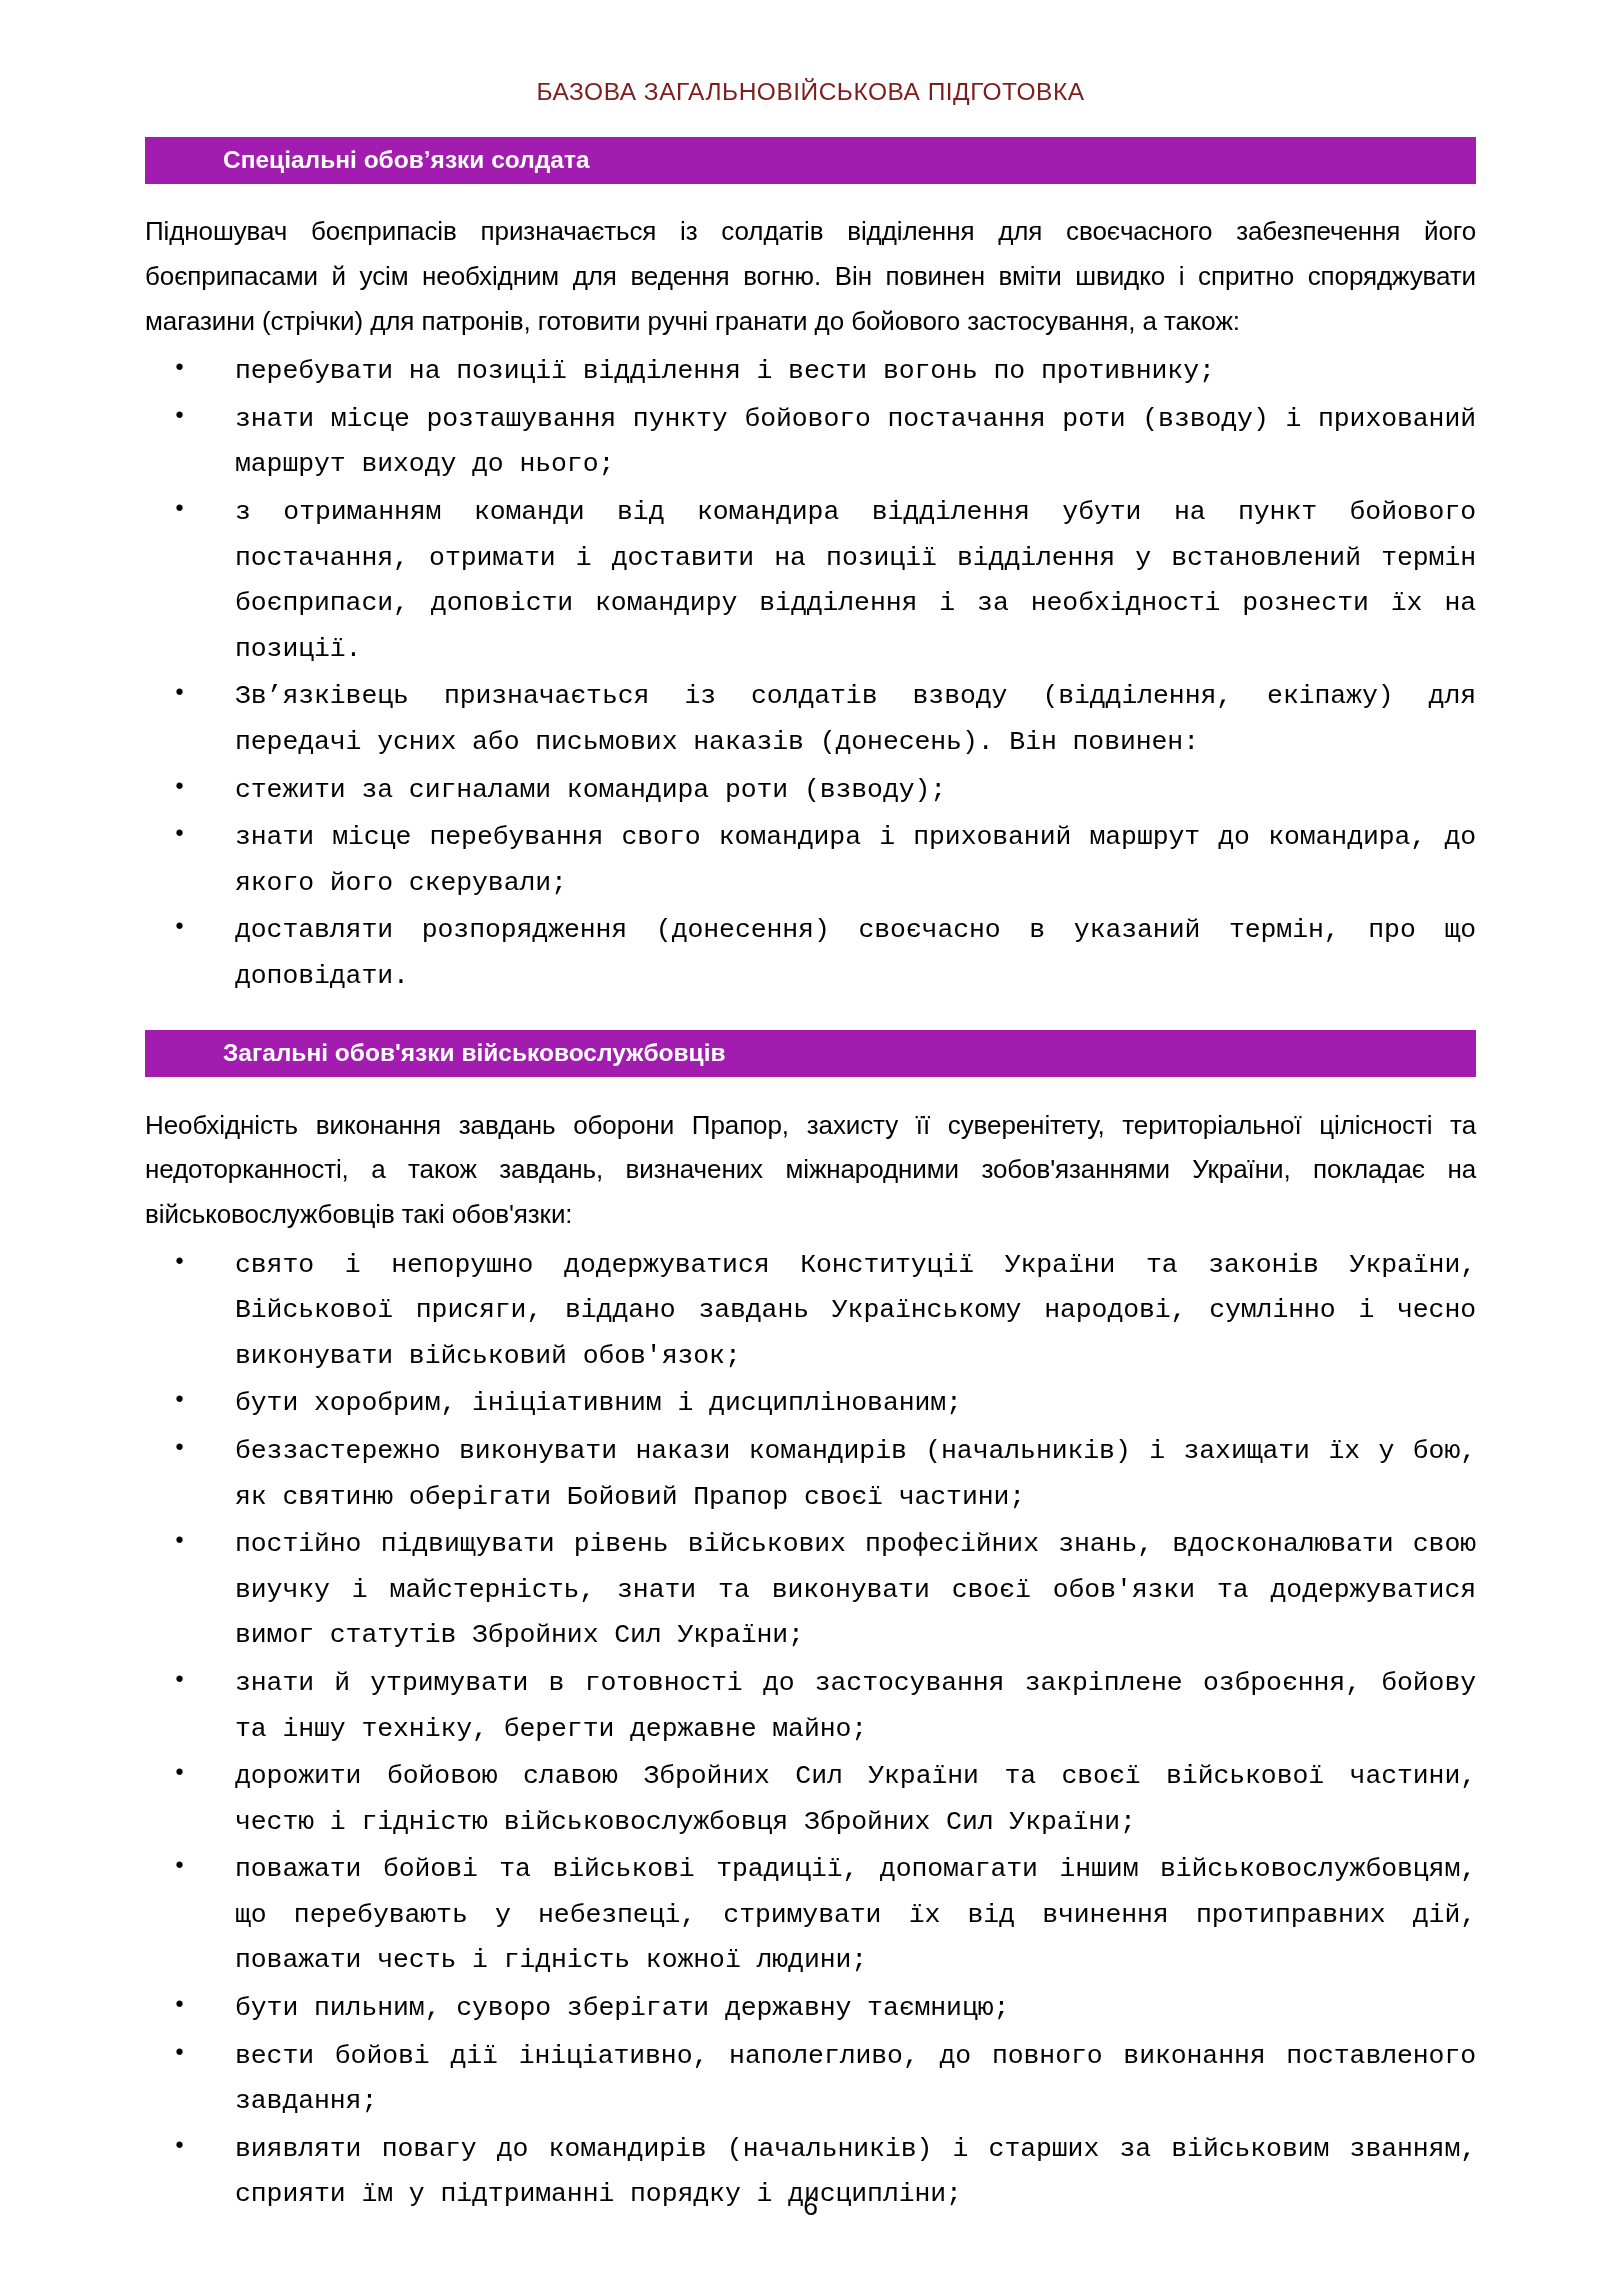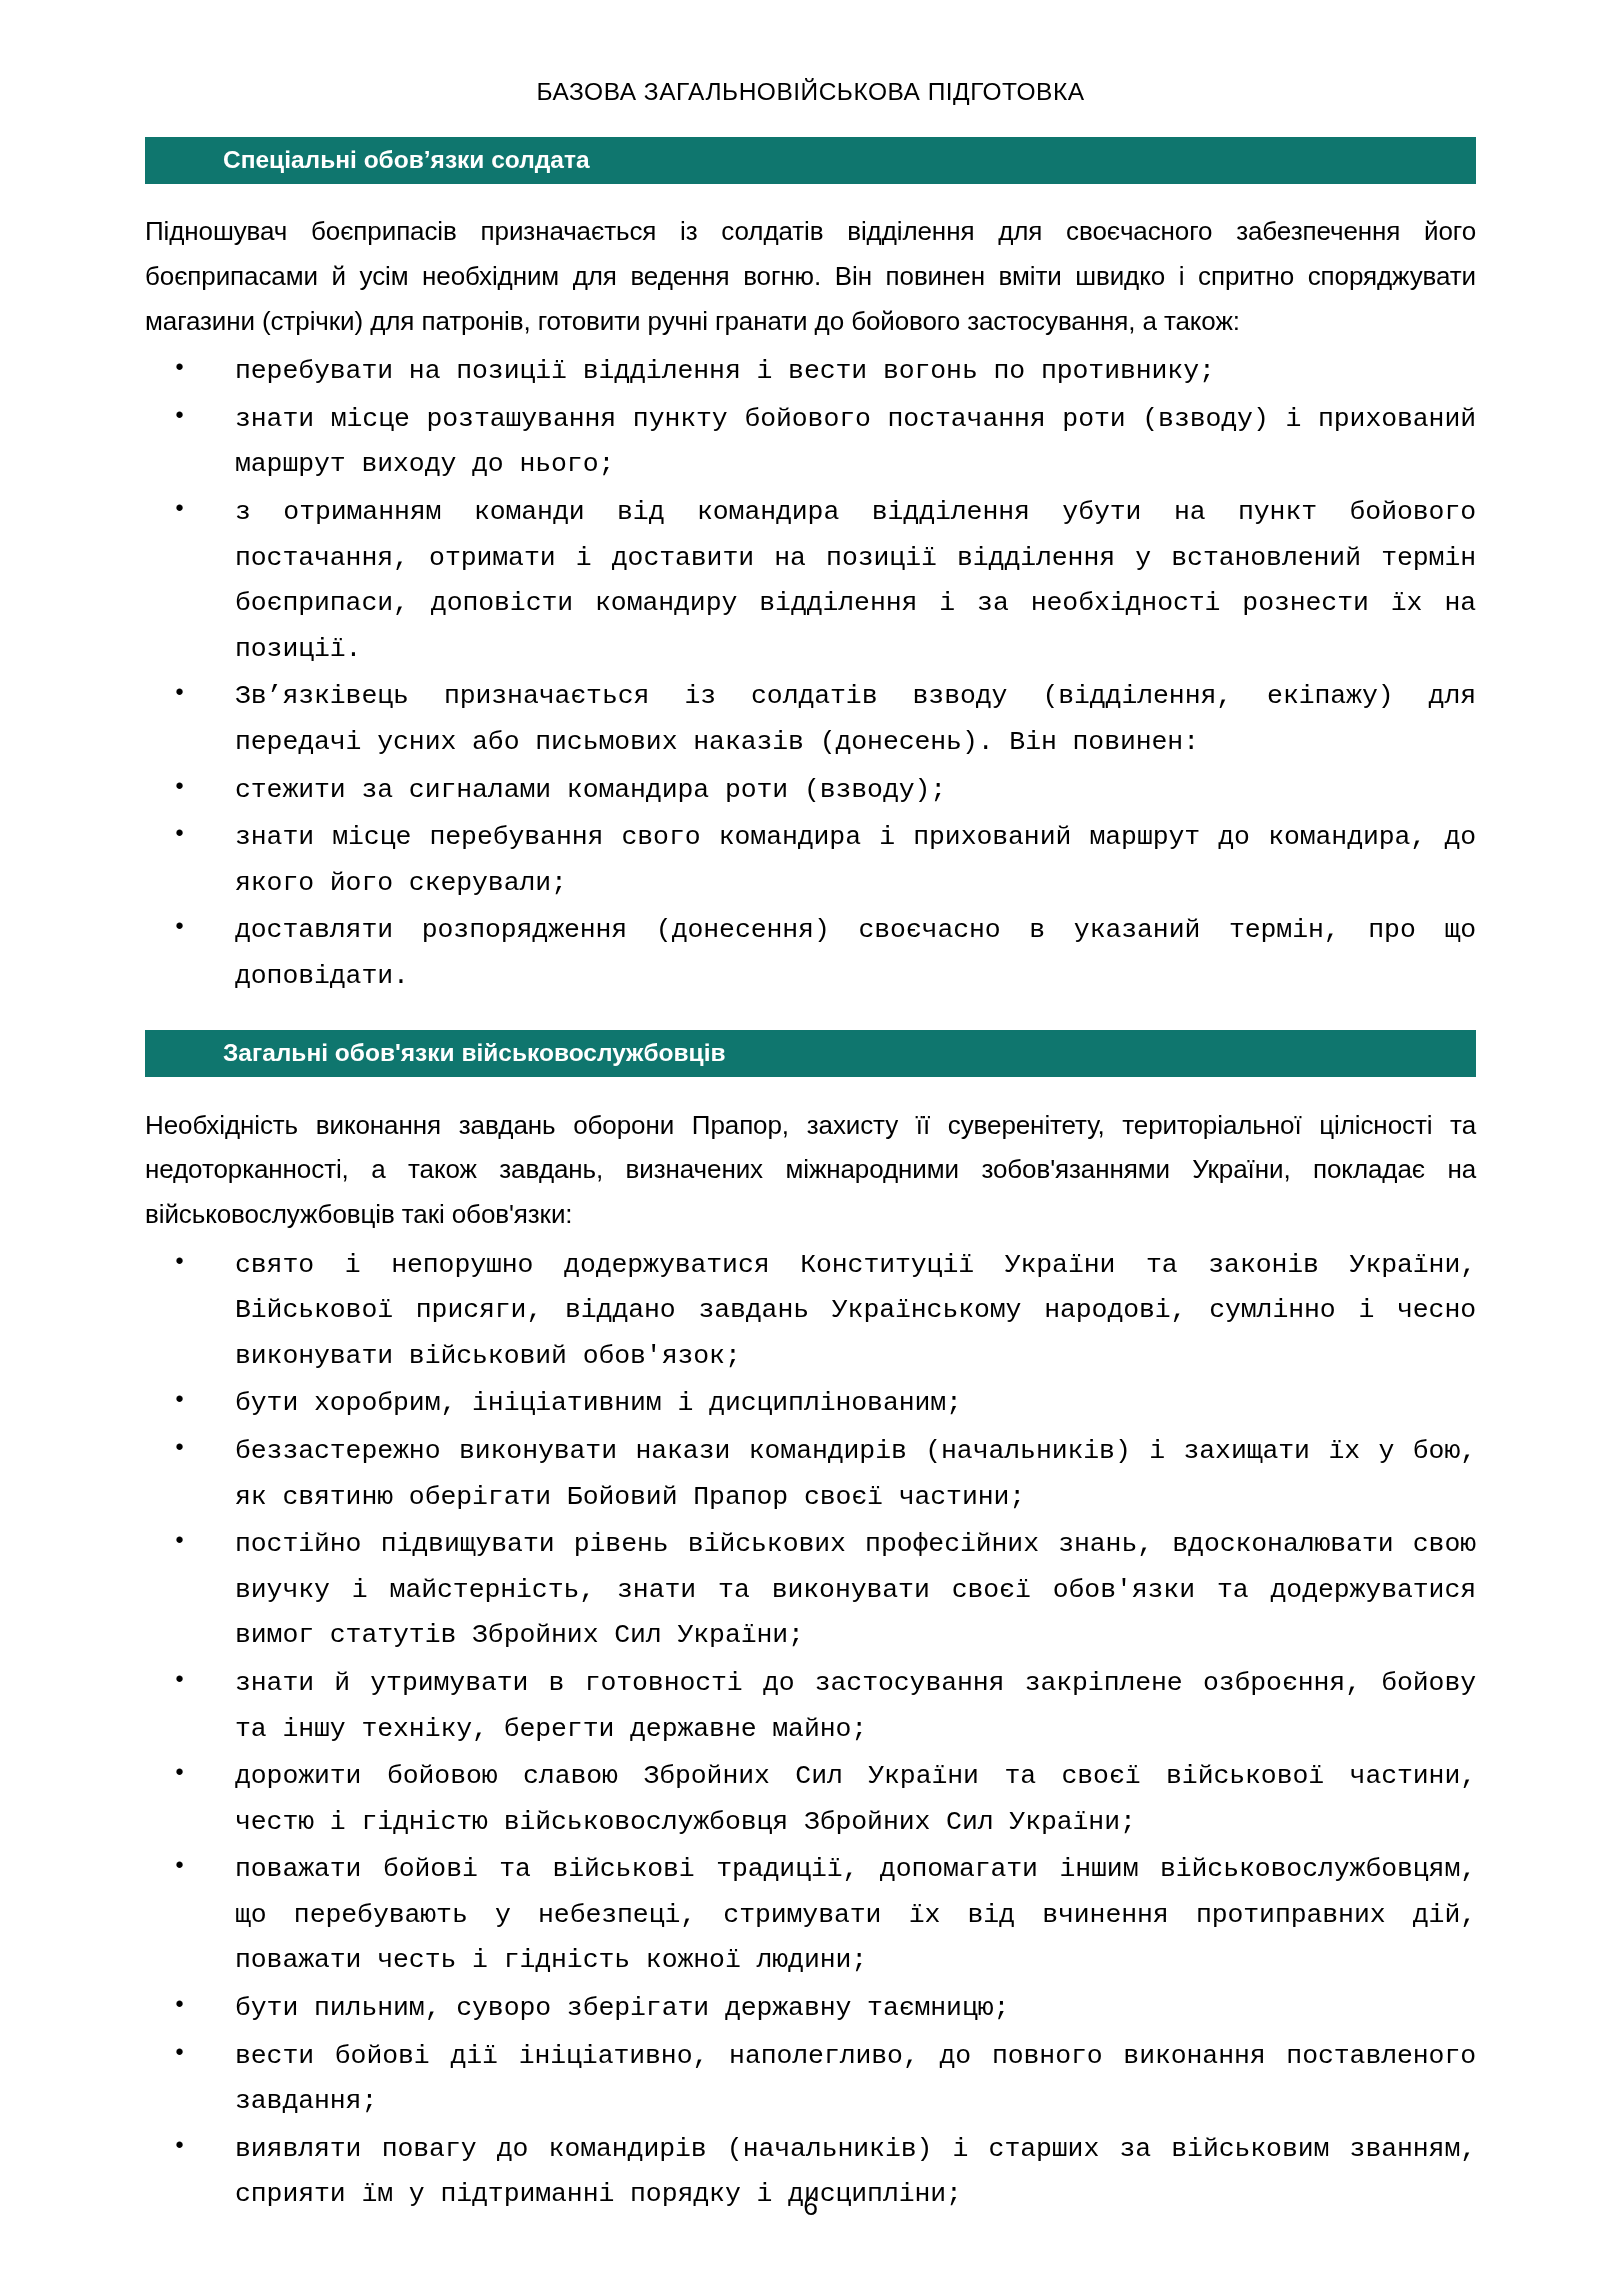--- a/index.html
+++ b/index.html
@@ -17,29 +17,29 @@
     height: 2293px;
     background: #ffffff;
     box-sizing: border-box;
     padding: 0;
     overflow: hidden;
   }
   .running-header {
     text-align: center;
     font-size: 24.5px;
     letter-spacing: 0.5px;
-    color: #000000;
+    color: #7f1d1d;
     padding-top: 78px;
     font-weight: 400;
   }
   .content {
     padding: 0 145px 0 145px;
   }
   .banner {
-    background: #0f766e;
+    background: #a21caf;
     color: #ffffff;
     font-size: 24.5px;
     font-weight: 700;
     padding: 8.8px 0 9.8px 0;
     margin-top: 31px;
     margin-bottom: 25.5px;
     line-height: 1.15;
   }
   .banner .banner-text {
     display: block;

